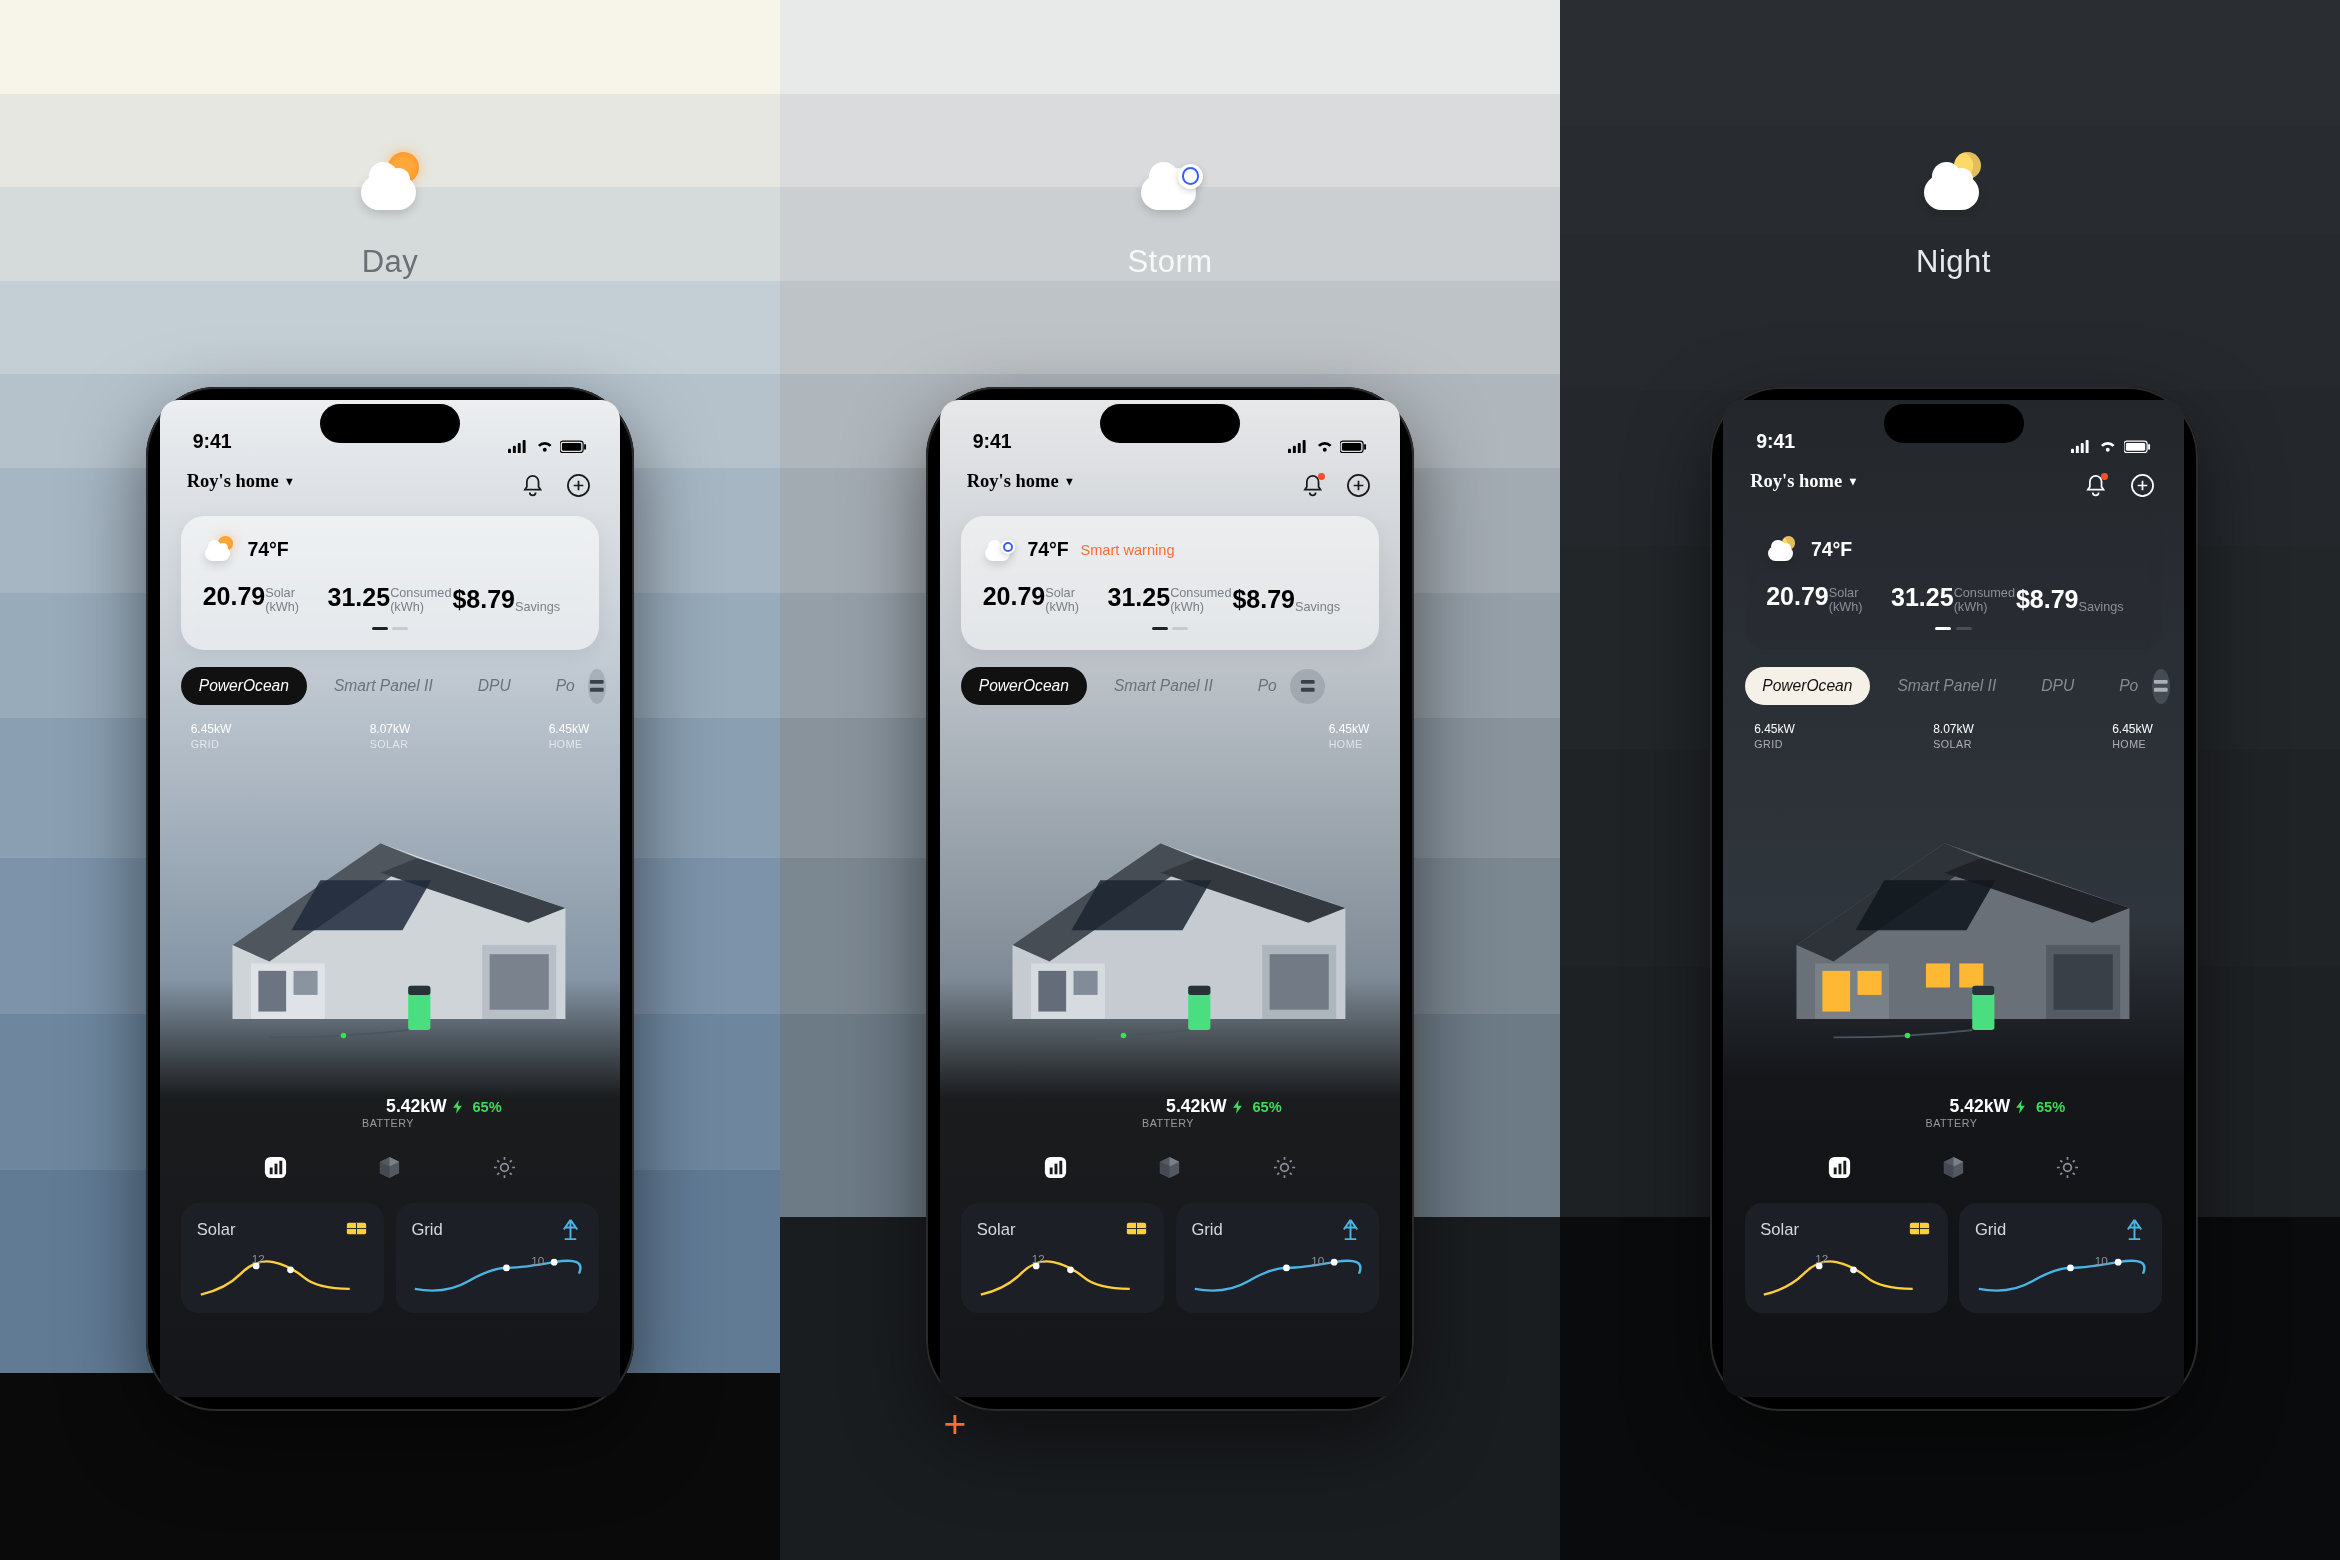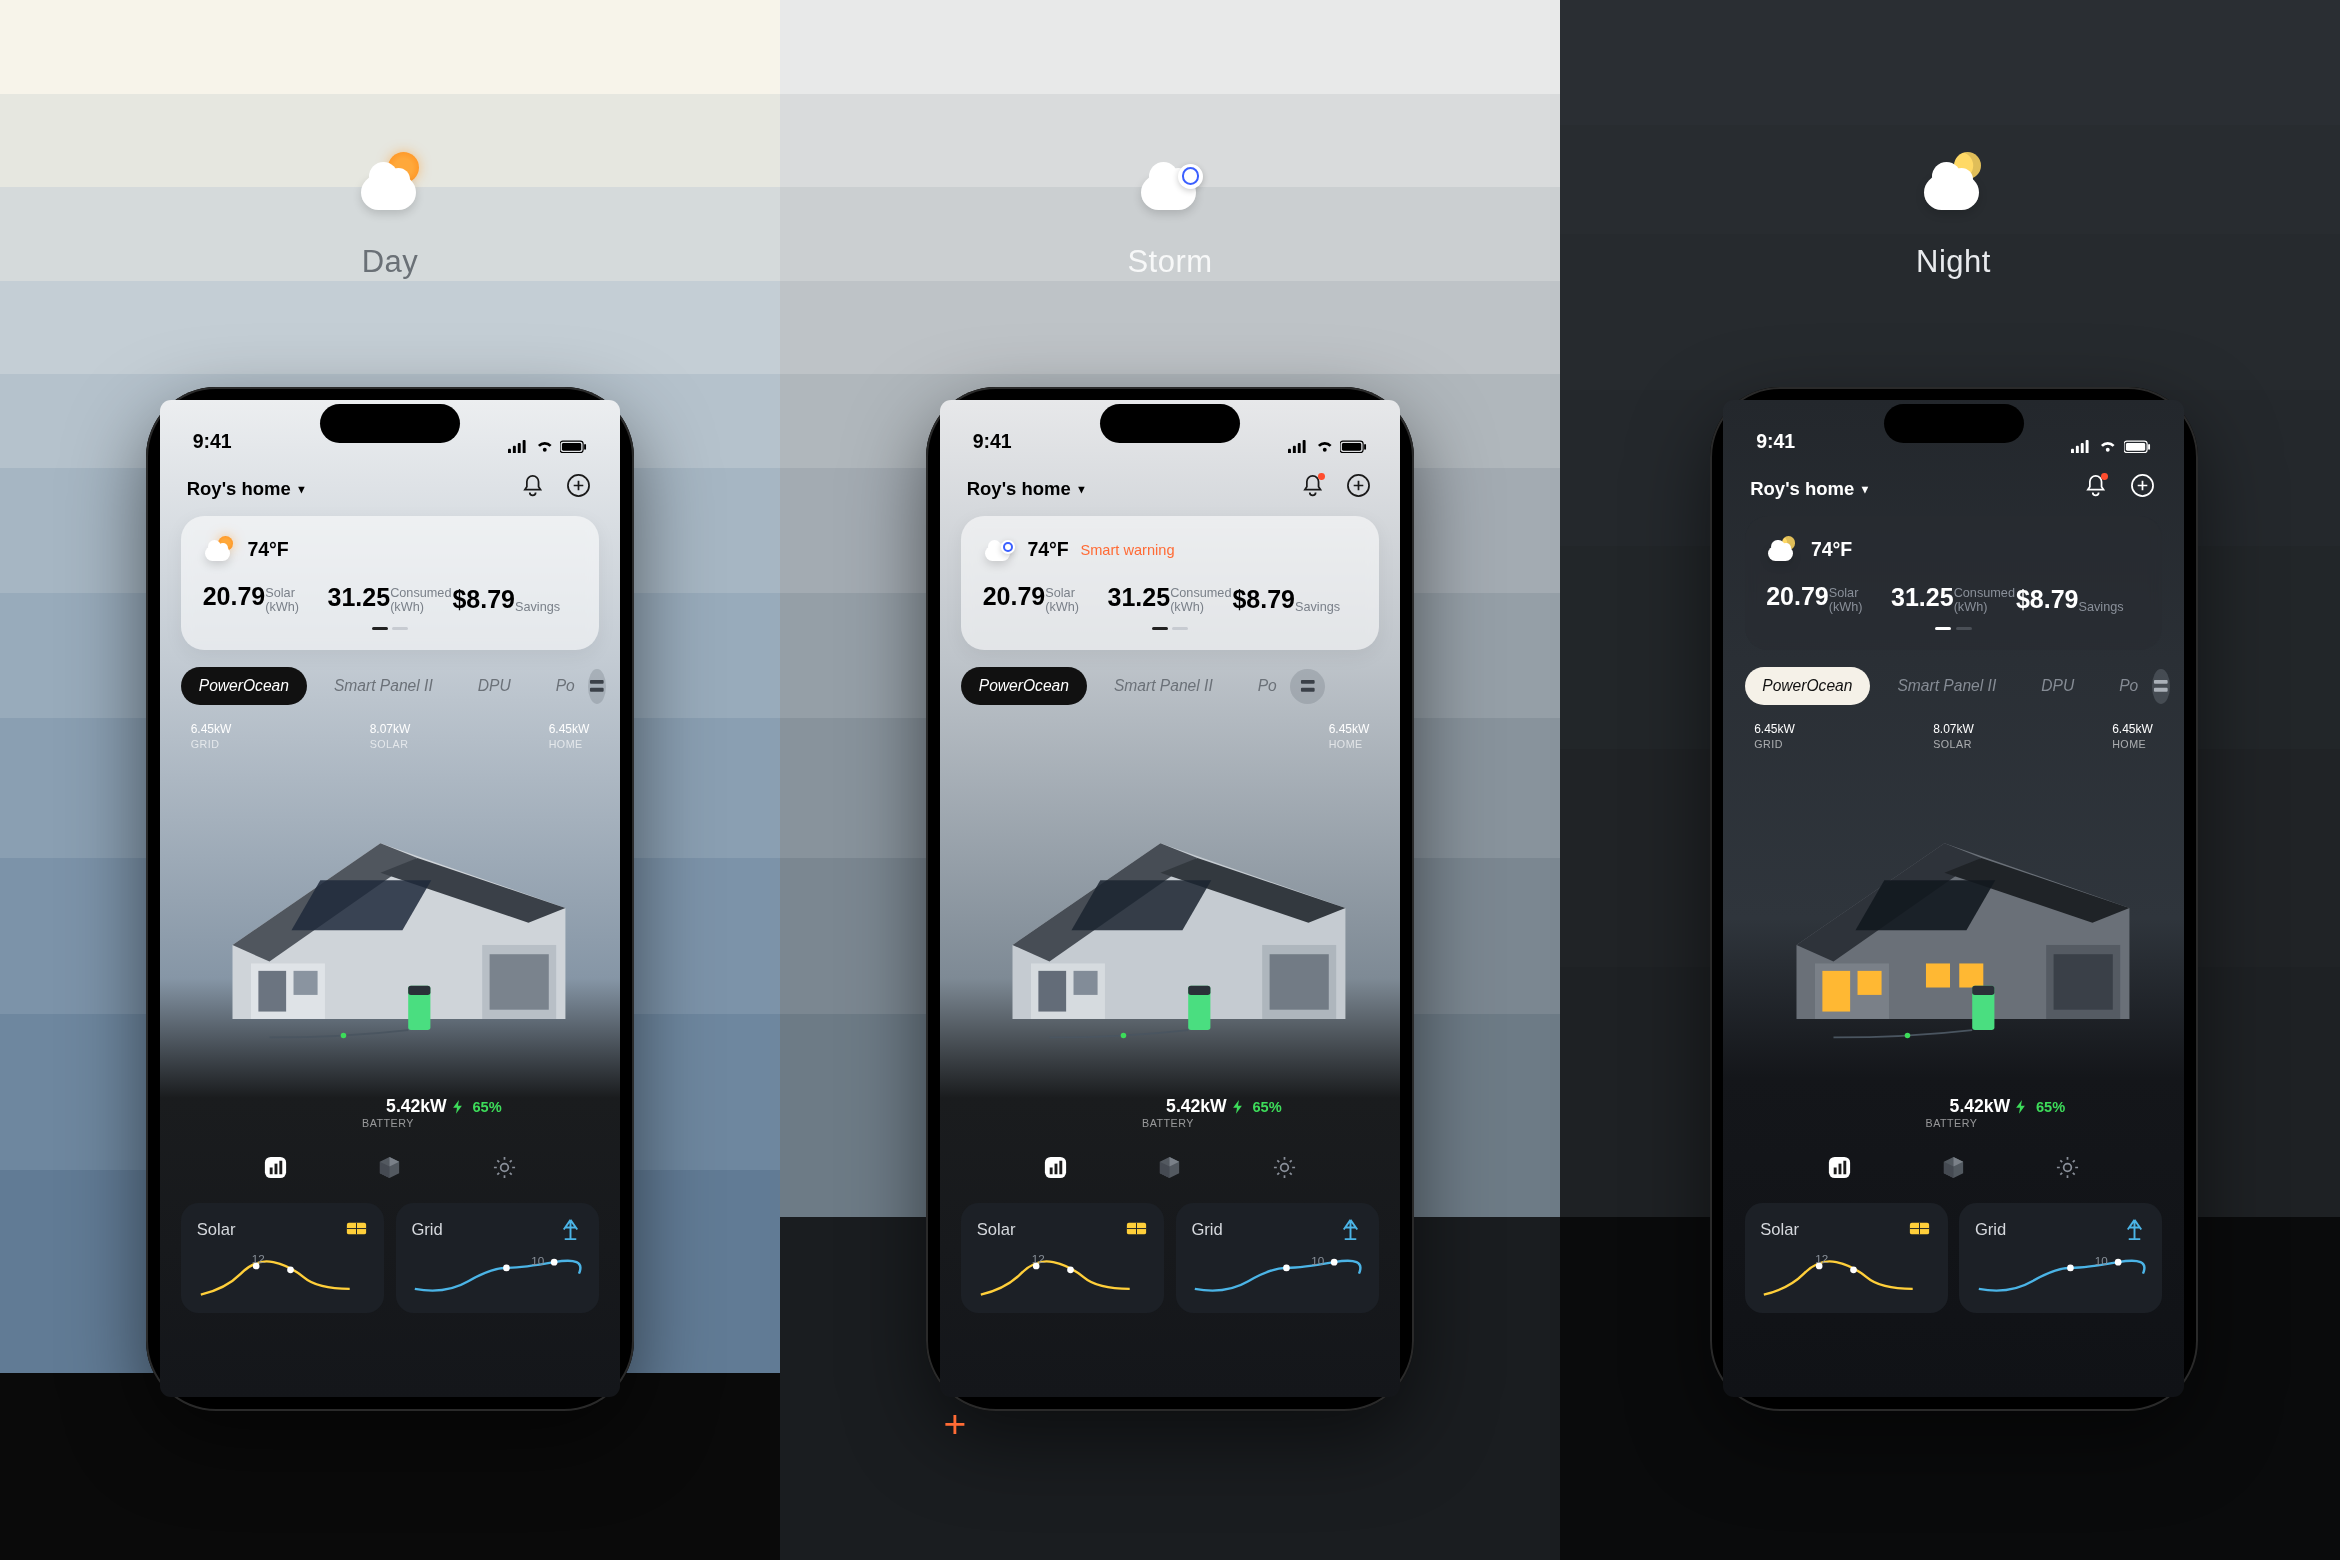--- a/index.html
+++ b/index.html
@@ -105,21 +105,21 @@
 .phone {
   margin-top: 107px;
   width: 488px; height: 1024px;
   background: #000; border-radius: 70px;
   padding: 13.7px;
   box-shadow: 0 29px 78px rgba(0,0,0,.5), inset 0 0 0 2px #2a2a2a;
   position: relative;
 }
 .screen {
   width: 100%; height: 100%;
-  border-radius: 11px;
+  border-radius: 19px;
   overflow: hidden; position: relative;
 }
 .screen-day { background: linear-gradient(to bottom, #eceef0 0%, #c3cbd3 26%, #8696a6 58%, #1a1c1e 70%,#14161a 100%); }
 .screen-storm { background: linear-gradient(to bottom, #e7e8ea 0%, #bec4ca 26%, #7e8a95 58%, #1a1c1e 70%,#14161a 100%); }
 .screen-night { background: linear-gradient(to bottom, #23272c 0%, #2a2f35 26%, #2f353c 52%, #14161a 68%,#101216 100%); }
 
 .notch {
   position:absolute; top:17.6px; left:50%; transform:translateX(-50%);
   width:140px; height:39px; background:#000; border-radius:23.4px; z-index:10;
 }
@@ -128,22 +128,23 @@
   padding: 0 33px 3.9px;
 }
 .sb-time { font-size:19.5px; font-weight:600; }
 .sb-icons { display:flex; gap:5.9px; align-items:center; }
 .screen-night .sb-time, .screen-night .sb-icons { color:#fff; }
 .screen-day .sb-time, .screen-storm .sb-time { color:#000; }
 .screen-day .sb-icons svg, .screen-storm .sb-icons svg { fill:#000; }
 .screen-night .sb-icons svg { fill:#fff; }
 
 .topbar {
-  display:flex; justify-content:space-between; align-items:flex-end;
+  display:flex; justify-content:space-between; align-items:flex-start;
   padding: 13.7px 27px 9.8px;
+  font-family: Liberation Serif, serif;
 }
 .home-select { display:flex; align-items:center; gap:7.8px; font-weight:600; font-size:18.5px; }
 .screen-night .home-select { color:#fff; }
 .caret-down { font-size:11.7px; }
 .top-actions { display:flex; gap:17.6px; align-items:center; }
 .icon-btn { width:29px; height:29px; display:flex; align-items:center; justify-content:center; cursor:pointer; position:relative; }
 .screen-night .icon-btn svg { stroke:#fff; }
 .dot-alert { position:absolute; top:2px; right:2px; width:6.8px; height:6.8px; background:#ff4d2e; border-radius:50%; }
 
 .card {

